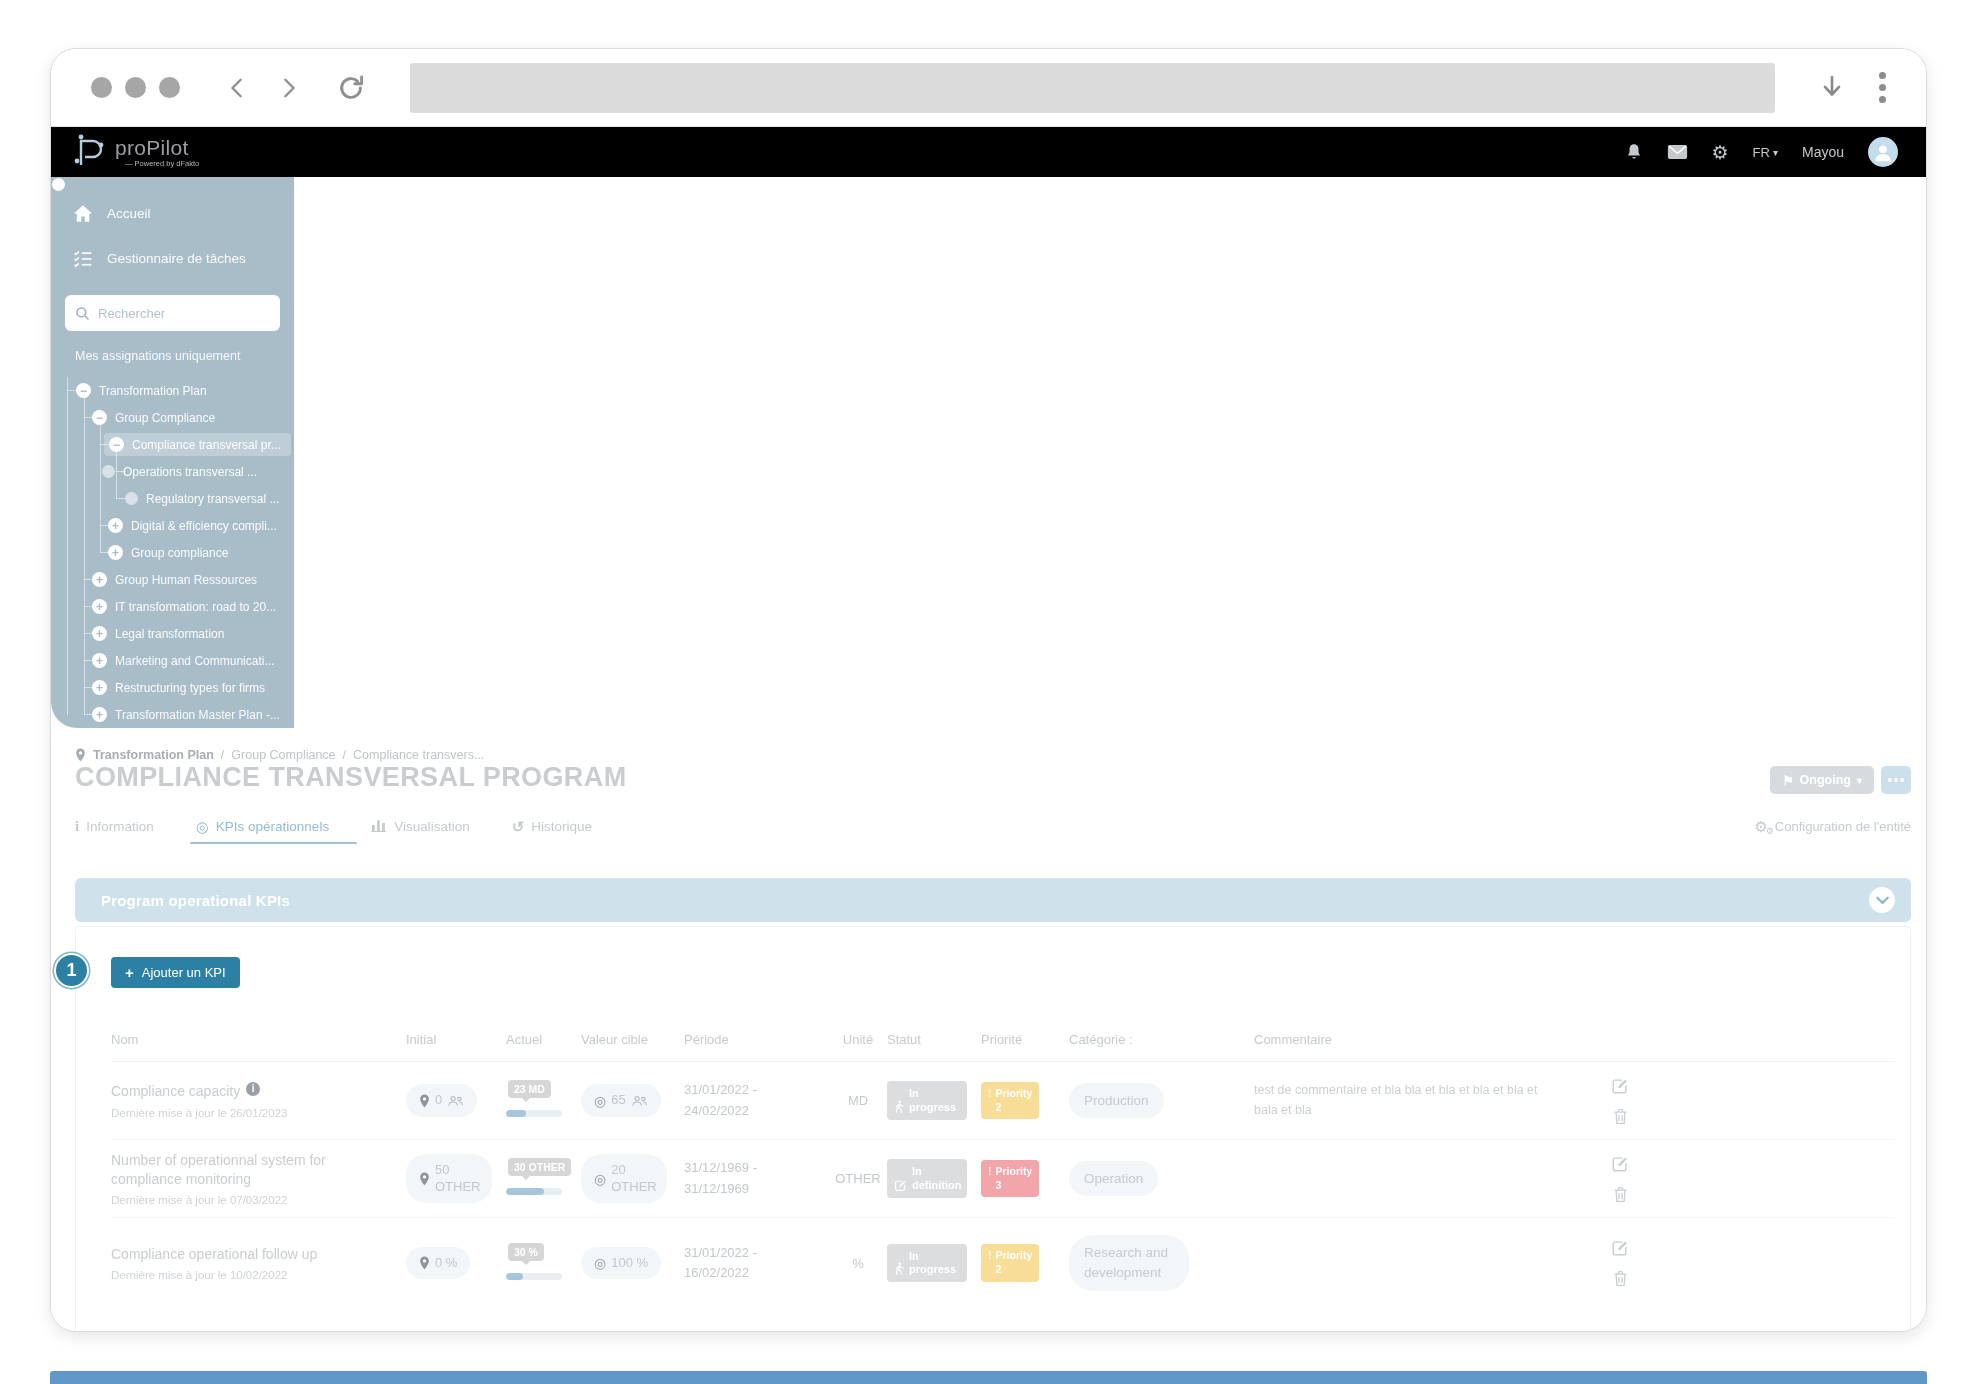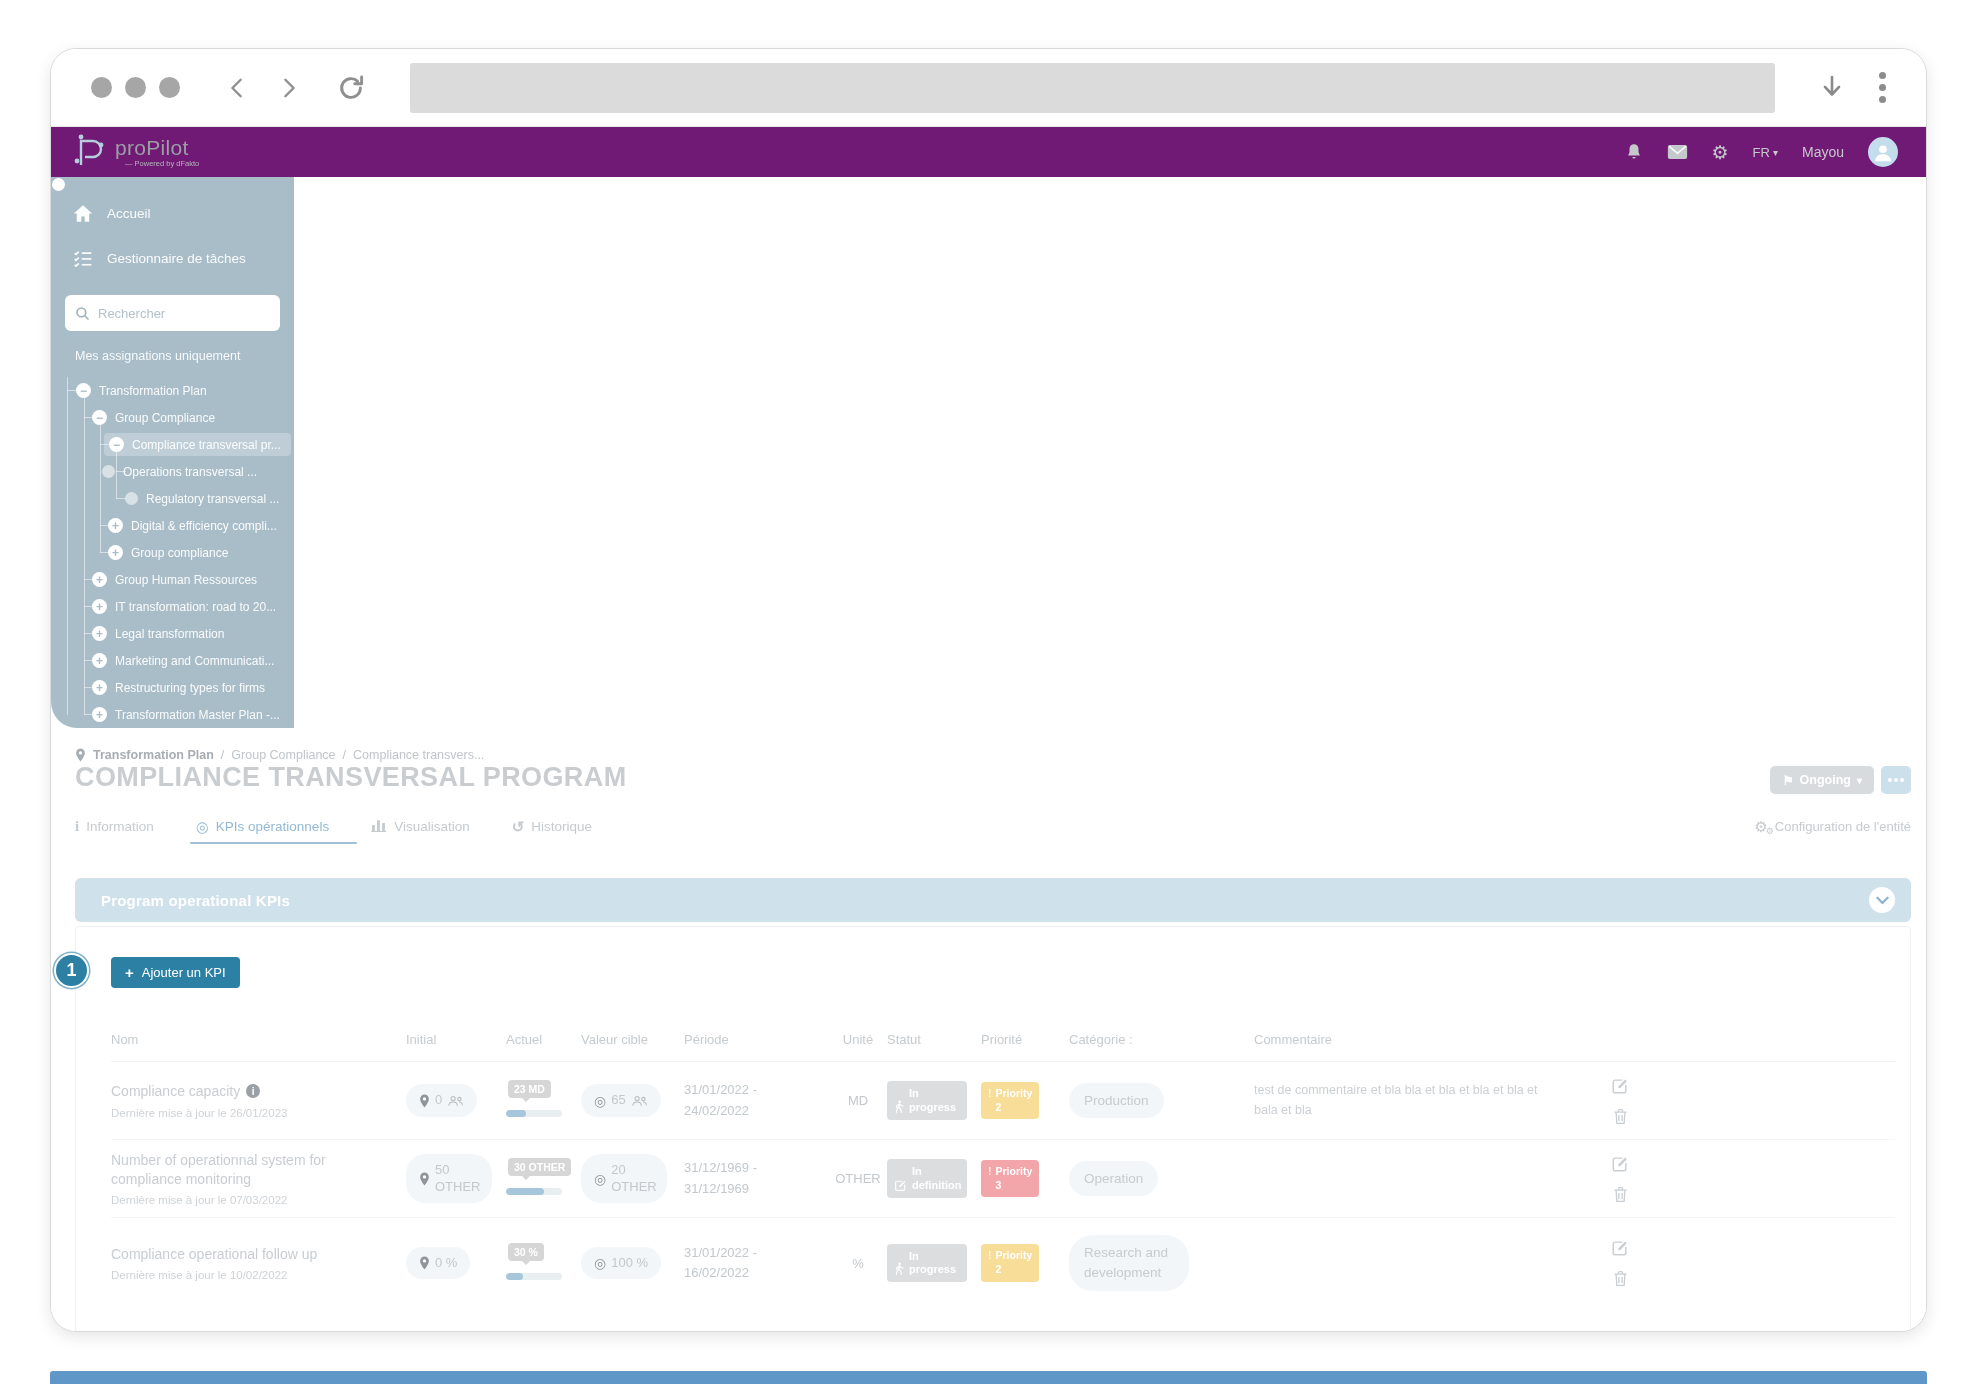--- a/index.html
+++ b/index.html
@@ -16,21 +16,21 @@
   .navarrows { display:flex; gap:30px; margin-left:46px; color:#8f8f8f; }
   .chrome-ico { color:#8f8f8f; display:flex; align-items:center; }
   .refresh { margin-left:36px; }
   .url-bar { flex:1; height:50px; margin-left:44px; margin-right:8px;
     background:#dbdbdb; border-radius:3px; }
   .dl { margin-left:36px; color:#8a8a8a; }
   .kebab { margin-left:34px; display:flex; flex-direction:column; gap:5px; }
   .kdot { width:7px; height:7px; border-radius:50%; background:#8c8c8c; }
   
   .appbar { height:50px; display:flex; padding:0 28px 0 20px;
-    background:#701a75; }
+    background:#000000; }
   .logo { display:flex; align-items:center; gap:8px; }
   .logo-mark { color:#b5cedd; }
   .logo-text-wrap { line-height:1; }
   .logo-text { font-size:21px; color:#9b9fa4; letter-spacing:.3px; }
   .powered { font-size:7.5px; color:#b4b7ba; margin-top:2px; margin-left:10px; }
   .appbar-right { margin-left:auto; display:flex; align-items:center; gap:24px; color:#c5c9cc; }
   .appbar-right .glyph { font-size:19px; }
   .lang { font-size:13px; display:flex; align-items:center; gap:3px; }
   .uname { font-size:14px; }
   .avatar { width:30px; height:30px; border-radius:50%; background:#c3ddec;
@@ -116,21 +116,21 @@
   
   .ktable { margin-top:44px; }
   .trow, .thead { display:grid;
     grid-template-columns:295px 100px 75px 103px 145px 58px 94px 88px 185px 330px 72px;
     align-items:center; }
   .thead { font-size:13px; color:#c6cbcf; padding-bottom:14px; border-bottom:1px solid #f0f2f4; }
   .thead .h-unit { text-align:center; }
   .trow { border-bottom:1px solid #f3f5f7; min-height:78px; padding:10px 0; }
   .trow:last-child { border-bottom:none; }
   .cell { font-size:13px; color:#c9cdd1; }
-  .kname { font-size:14px; color:#c9cdd1; display:flex; align-items:center; gap:6px;
+  .kname { font-size:14px; color:#c9cdd1; display:flex; gap:6px;
     line-height:1.35; padding-right:30px; }
   .info-i { width:14px; height:14px; border-radius:50%; background:#9aa0a5; color:#fff;
     font-size:10px; font-weight:bold; display:inline-flex; align-items:center;
     justify-content:center; flex-shrink:0; font-style:normal; }
   .kupd { font-size:11.5px; color:#ced2d6; margin-top:6px; }
   .pill { display:inline-flex; align-items:center; gap:5px; background:#f3f6f8;
     border-radius:20px; padding:8px 13px; font-size:13px; color:#c2c8cd; line-height:1.25; }
   .pill .picon { color:#8e959b; display:flex; flex-shrink:0; }
   .pill .bull { color:#8e959b; font-size:14px; line-height:1; }
   .pill .ppl { color:#b6bcc1; display:flex; }

